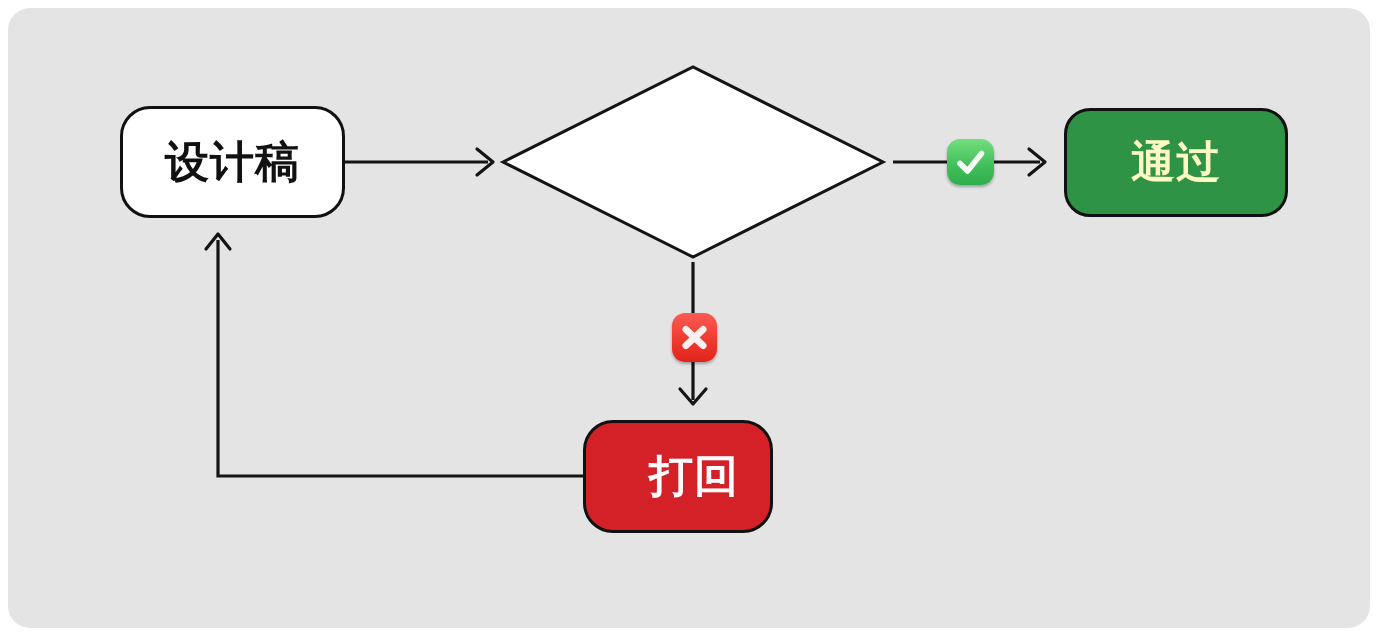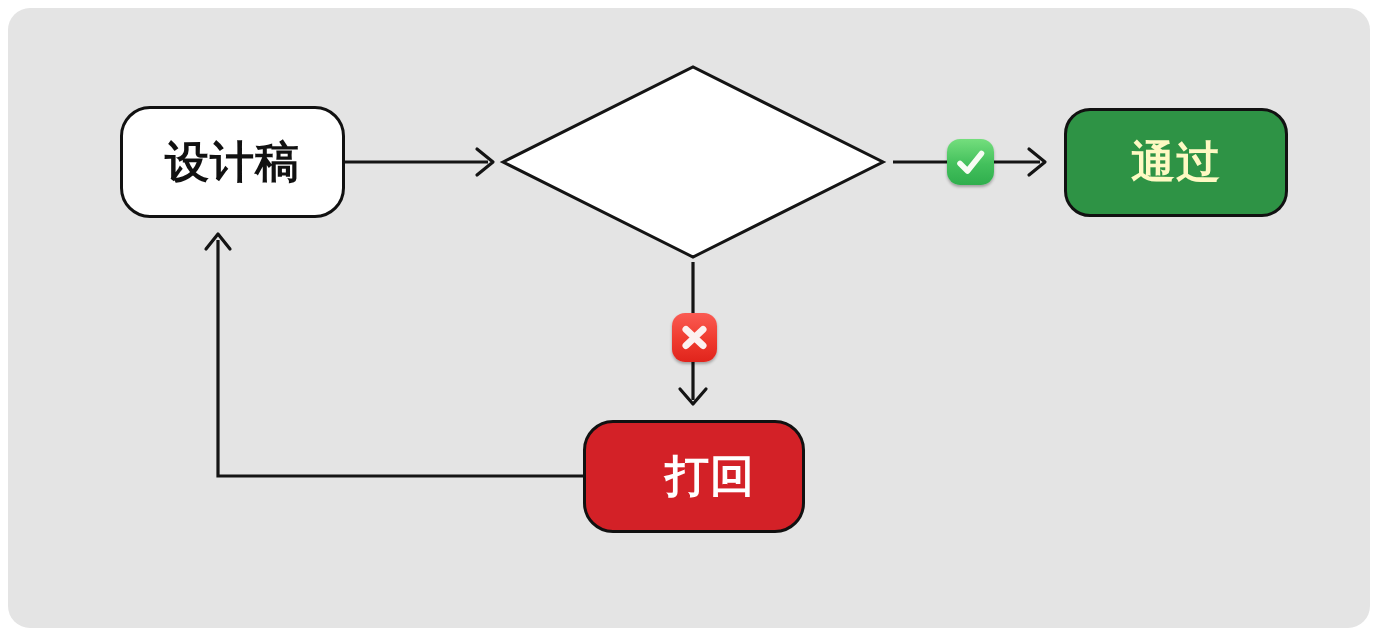--- a/index.html
+++ b/index.html
@@ -56,21 +56,21 @@
   .node-pass {
     left: 1055px; top: 108px;
     width: 224px; height: 109px;
     border-radius: 26px;
     background: #2e9345;
     color: #fef9c3;
     margin-left: 9px;
   }
   .node-reject {
     left: 583px; top: 420px;
-    width: 222px; height: 113px;
+    width: 190px; height: 113px;
     border-radius: 30px;
     background: #d32127;
     color: #ffffff;
     padding-left: 32px;
   }
   .node-decision-label {
     left: 553px; top: 134px;
     width: 280px; height: 56px;
     background: transparent;
   }

